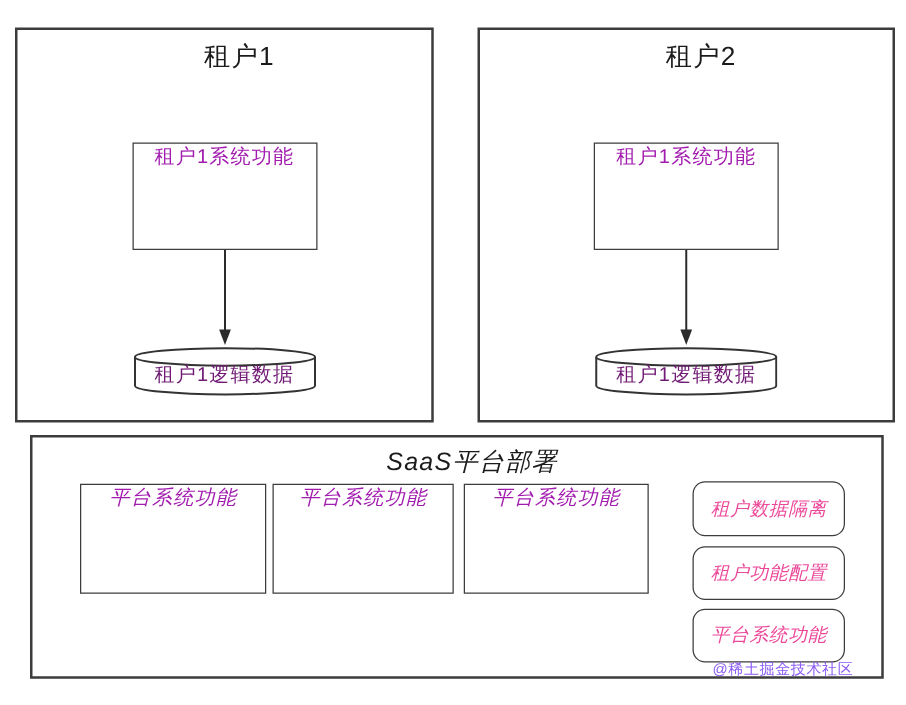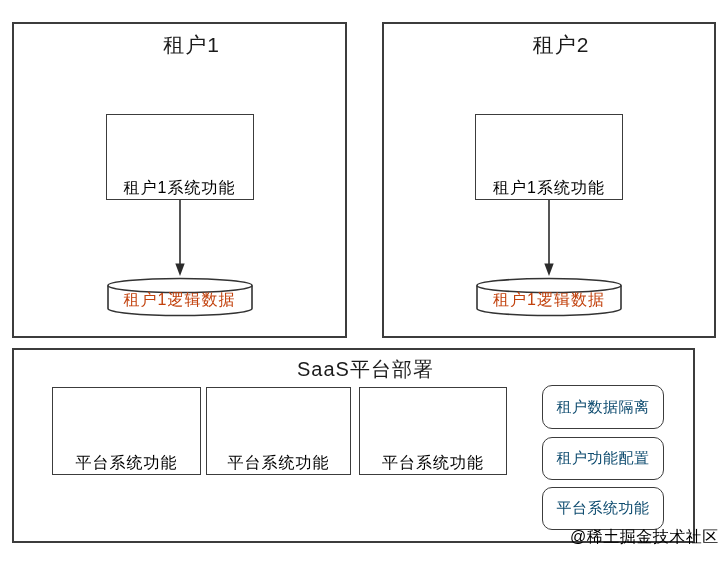--- a/index.html
+++ b/index.html
@@ -12,42 +12,42 @@
     position:absolute;border:2px solid #3c3c3c;background:#ffffff;
     box-sizing:border-box;
   }
   .panel-title{
     text-align:center;font-size:21px;font-weight:500;margin-top:7px;
     letter-spacing:1px;color:#1b1b1b;padding-left:24px;
   }
   .panel-title.saas{font-size:20px;margin-top:6px;}
   .box{
     position:absolute;border:1.5px solid #3c3c3c;background:#ffffff;
-    box-sizing:border-box;display:flex;align-items:flex-end;justify-content:center;
-    font-size:16px;color:#000000;letter-spacing:1px;white-space:nowrap;
+    box-sizing:border-box;display:flex;align-items:flex-start;justify-content:center;
+    font-size:16px;color:#a21caf;letter-spacing:1px;white-space:nowrap;
   }
   .func-box{left:50%;transform:translateX(-50%);top:90px;width:148px;height:86px;}
   .arrow{position:absolute;left:50%;transform:translateX(-50%);top:176px;width:12px;height:76px;}
   .cyl{position:absolute;}
   .cyl svg{position:absolute;left:0;top:0;}
   .cyl .cyl-label{
     position:absolute;left:0;right:0;top:6px;bottom:0;
     display:flex;align-items:center;justify-content:center;
-    font-size:16px;letter-spacing:1px;color:#c2410c;white-space:nowrap;
+    font-size:16px;letter-spacing:1px;color:#701a75;white-space:nowrap;
   }
   .tenant-cyl{left:50%;transform:translateX(-50%);top:253px;width:146px;height:40px;}
   .platform-cyl{left:38px;top:135px;width:454px;height:39px;}
   .badge{
     position:absolute;left:528px;width:122px;height:43px;
     border:1.5px solid #3c3c3c;border-radius:10px;background:#ffffff;
     box-sizing:border-box;display:flex;align-items:center;justify-content:center;
-    font-size:15px;letter-spacing:0.5px;color:#0c4a6e;white-space:nowrap;
+    font-size:15px;letter-spacing:0.5px;color:#ec4899;white-space:nowrap;
   }
   .watermark{
-    position:absolute;left:570px;top:527px;font-size:16px;color:#000000;
+    position:absolute;left:570px;top:527px;font-size:12px;color:#8b5cf6;
     letter-spacing:0.5px;white-space:nowrap;background:transparent;
   }
 </style>
 </head>
 <body>
 
 <div class="stage">
 
   <div class="panel" style="left:12px;top:22px;width:335px;height:316px;">
     <div class="panel-title">租户1</div>
@@ -78,21 +78,21 @@
     </svg>
     <div class="cyl tenant-cyl">
       <svg width="146" height="40" viewBox="0 0 146 40">
         <path d="M1 8.5 L1 31.5 A72 7 0 0 0 145 31.5 L145 8.5" fill="#ffffff" stroke="#333333" stroke-width="1.6"></path>
         <ellipse cx="73" cy="8.5" rx="72" ry="7" fill="#ffffff" stroke="#333333" stroke-width="1.6"></ellipse>
       </svg>
       <div class="cyl-label">租户1逻辑数据</div>
     </div>
   </div>
 
-  <div class="panel" style="left:12px;top:348px;width:683px;height:195px;">
+  <div class="panel" style="left:24px;top:348px;width:683px;height:195px;font-style:italic;">
     <div class="panel-title saas">SaaS平台部署</div>
 
     <div class="box" style="left:38px;top:37px;width:149px;height:88px;">
       <span>平台系统功能</span>
     </div>
     <div class="box" style="left:192px;top:37px;width:145px;height:88px;">
       <span>平台系统功能</span>
     </div>
     <div class="box" style="left:345px;top:37px;width:148px;height:88px;">
       <span>平台系统功能</span>

